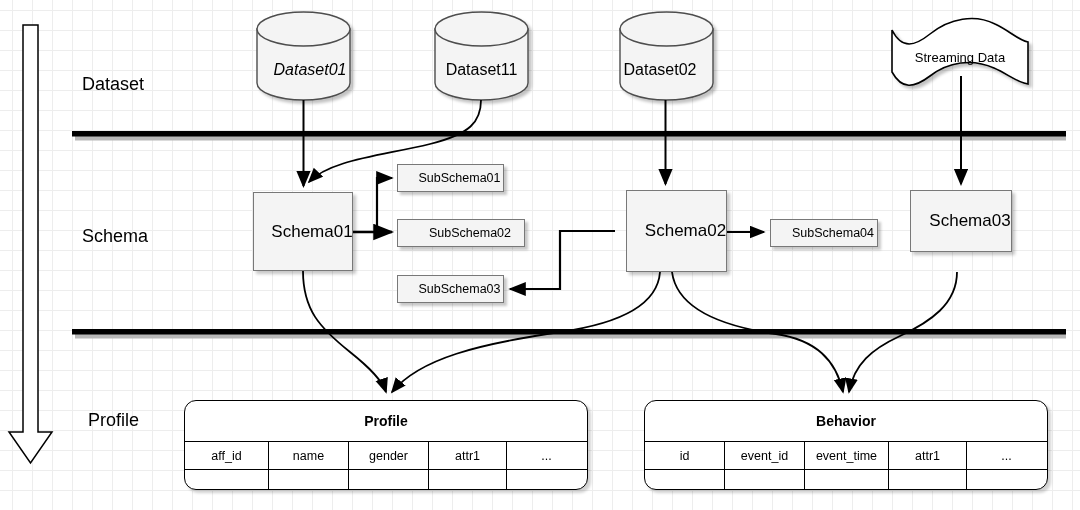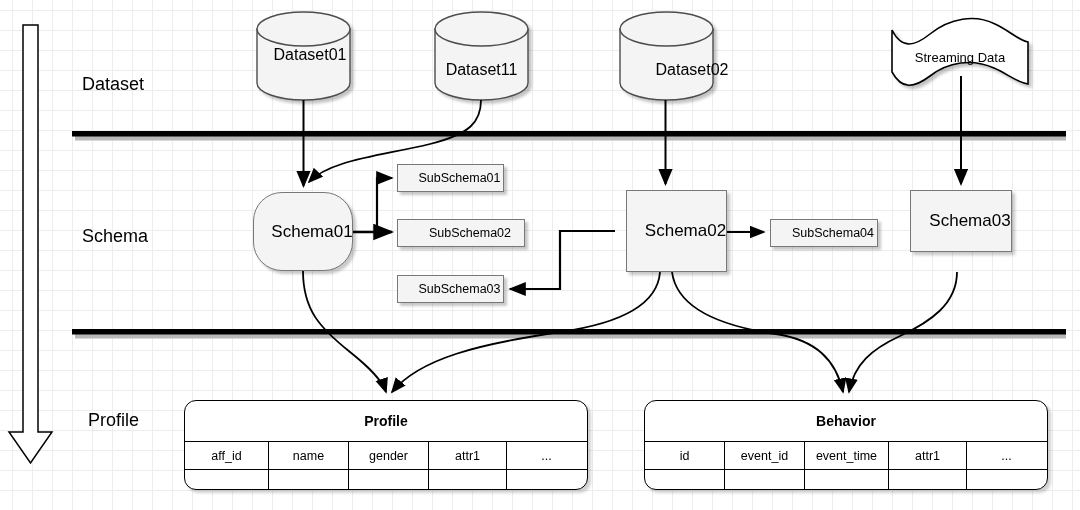--- a/index.html
+++ b/index.html
@@ -180,26 +180,26 @@
              C816,340 836,360 843,392" fill="none" stroke="#000" stroke-width="1.8" marker-end="url(#ahb)"></path>
 
     <path d="M957,272 C957,304 930,322 900,336
              C872,349 854,364 849,392" fill="none" stroke="#000" stroke-width="1.8" marker-end="url(#ahb)"></path>
   </svg>
 
   <div class="lane-label" style="left:82px; top:74px;">Dataset</div>
   <div class="lane-label" style="left:82px; top:226px;">Schema</div>
   <div class="lane-label" style="left:88px; top:410px;">Profile</div>
 
-  <div class="cyl-label" style="left:257px; top:46px; width:106px;">Dataset01</div>
+  <div class="cyl-label" style="left:257px; top:61px; width:106px;font-style:italic;">Dataset01</div>
   <div class="cyl-label" style="left:435px; top:61px; width:93px;">Dataset11</div>
-  <div class="cyl-label" style="left:620px; top:61px; width:80px;padding-left:32px;">Dataset02</div>
+  <div class="cyl-label" style="left:620px; top:61px; width:80px;">Dataset02</div>
   <div class="stream-label" style="left:890px; top:50px; width:140px;">Streaming Data</div>
 
-  <div class="box schema-box" style="left:253px; top:192px; width:100px; height:79px;border-radius:29px;">
+  <div class="box schema-box" style="left:253px; top:192px; width:100px; height:79px;">
     <span>Schema01</span>
   </div>
   <div class="box schema-box" style="left:615px; top:190px; width:101px; height:82px;margin-left:11px;">
     <span>Schema02</span>
   </div>
   <div class="box schema-box" style="left:910px; top:190px; width:102px; height:62px;">
     <span>Schema03</span>
   </div>
 
   <div class="box sub-box" style="left:397px; top:164px; width:107px; height:28px;">

